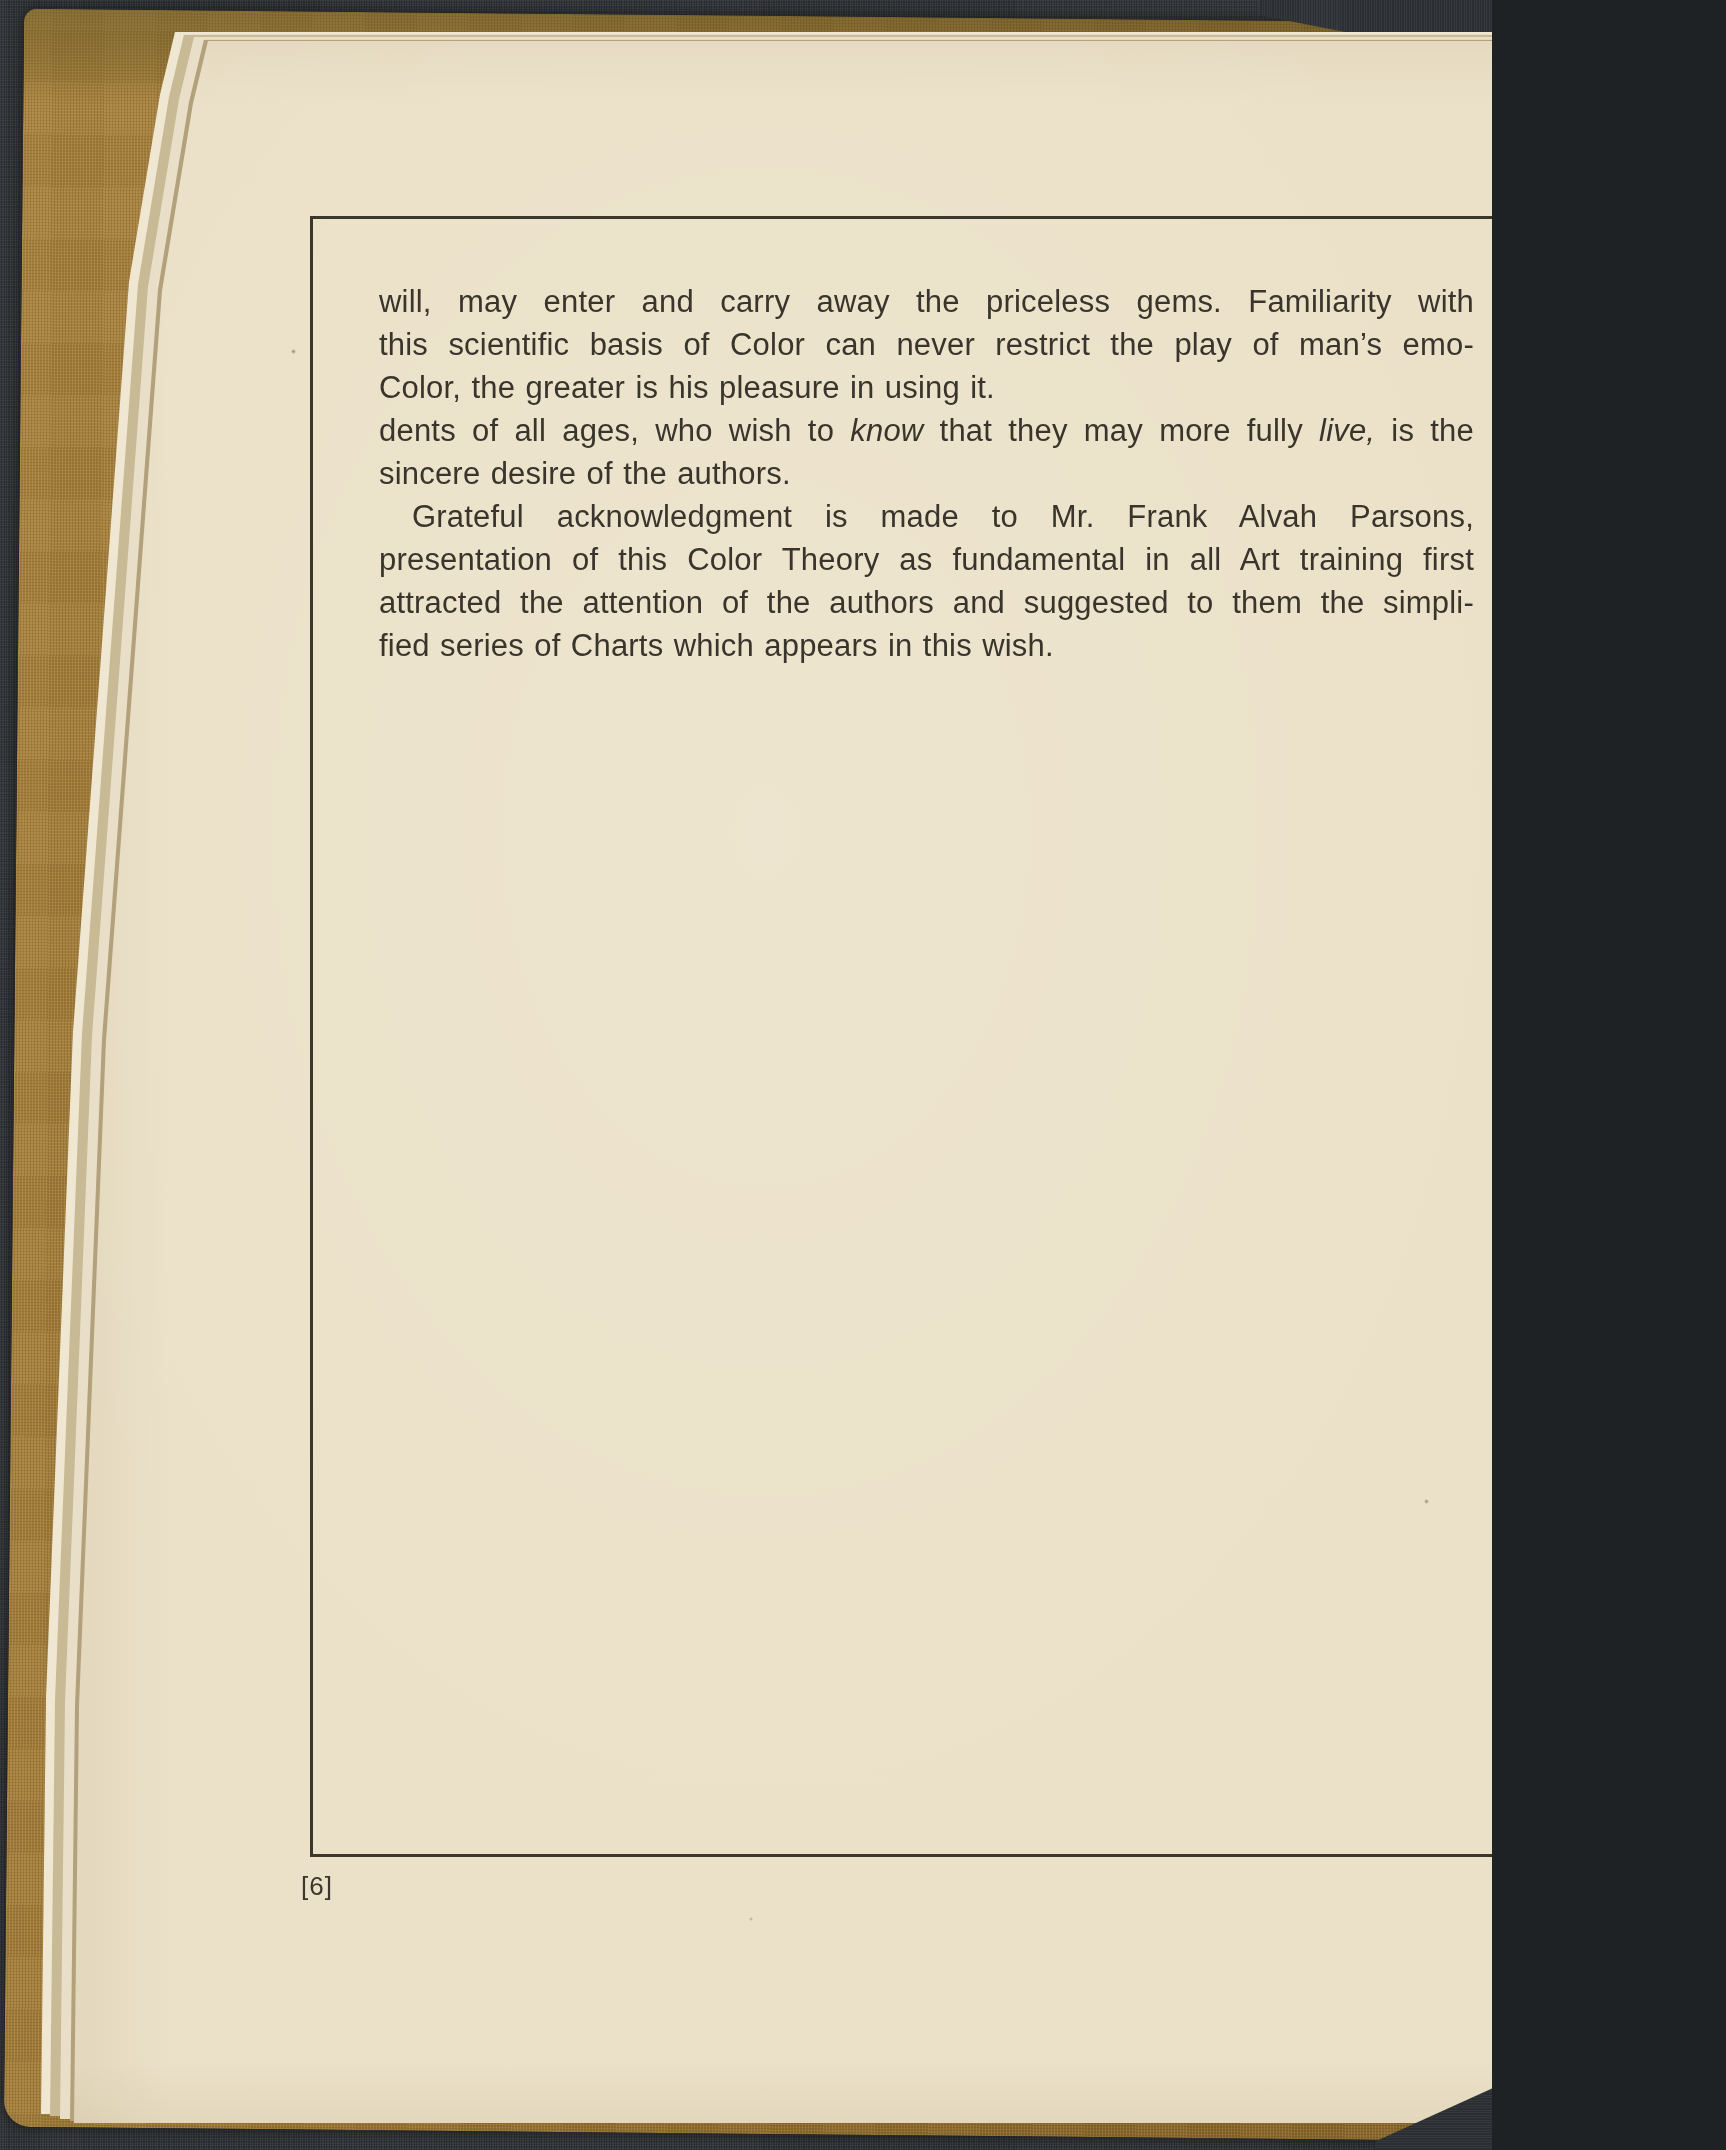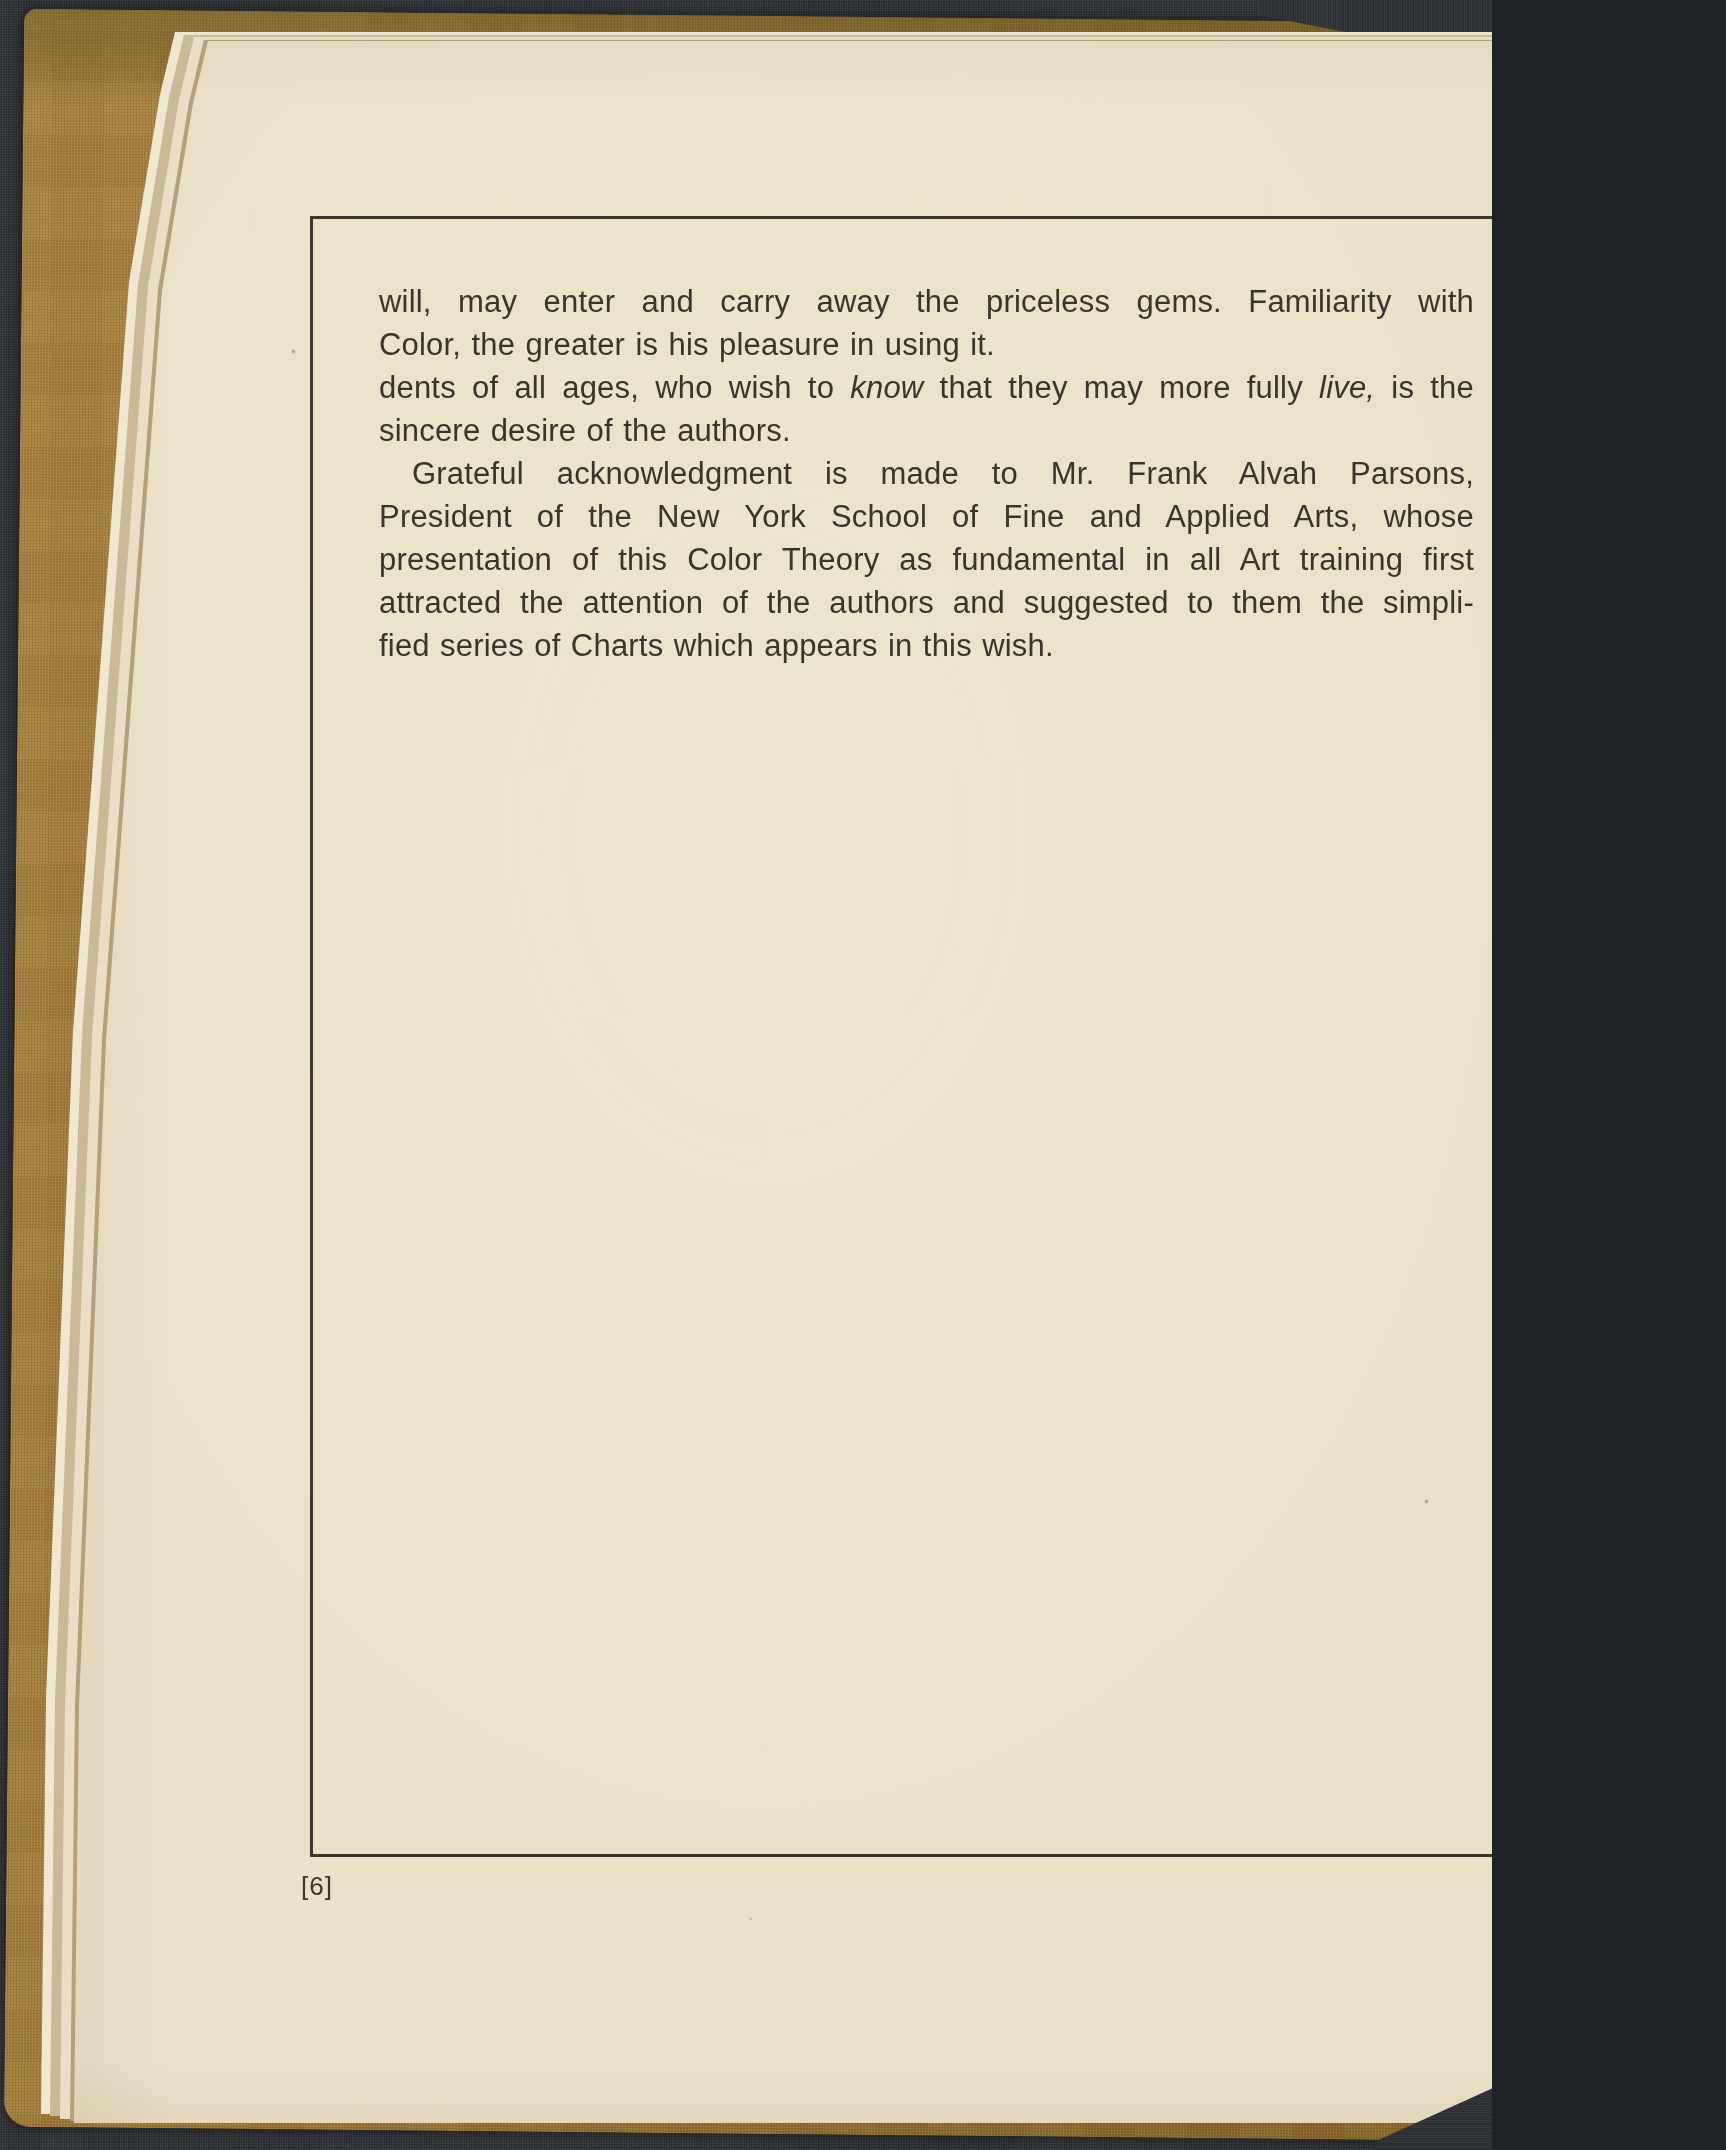--- a/index.html
+++ b/index.html
@@ -175,25 +175,25 @@
   <div class="stain stain-gutter-small2"></div>
   <div class="stain speck-red"></div>
   <div class="stain speck-dark1"></div>
   <div class="stain speck-dark2"></div>
   <div class="stain speck-dark3"></div>
 
   <div class="rule-frame"></div>
 
   <div class="text-block">
       <div class="line"><span>will, may enter and carry away the priceless gems. Familiarity with</span></div>
+      <div class="line"><span>this scientific basis of Color can never restrict the play of man’s emo-</span></div>
       <div class="line p-last"><span>Color, the greater is his pleasure in using it.</span></div>
       <div class="line"><span>dents of all ages, who wish to </span><em>know</em><span> that they may more fully </span><em>live,</em><span> is the</span></div>
       <div class="line p-last"><span>sincere desire of the authors.</span></div>
       <div class="line indent"><span>Grateful acknowledgment is made to Mr. Frank Alvah Parsons,</span></div>
-      <div class="line"><span>President of the New York School of Fine and Applied Arts, whose</span></div>
       <div class="line"><span>presentation of this Color Theory as fundamental in all Art training first</span></div>
       <div class="line"><span>attracted the attention of the authors and suggested to them the simpli-</span></div>
       <div class="line p-last"><span>fied series of Charts which appears in this wish.</span></div>
     </div>
 
   <div class="folio">[6]</div>
 </div>
 
 
 </body></html>

